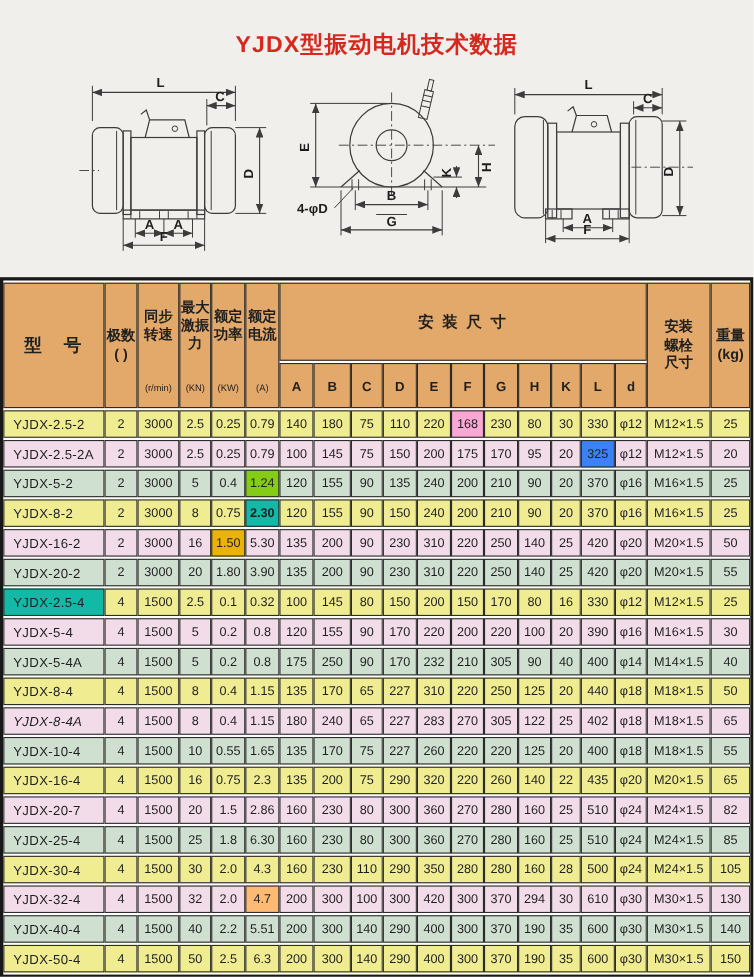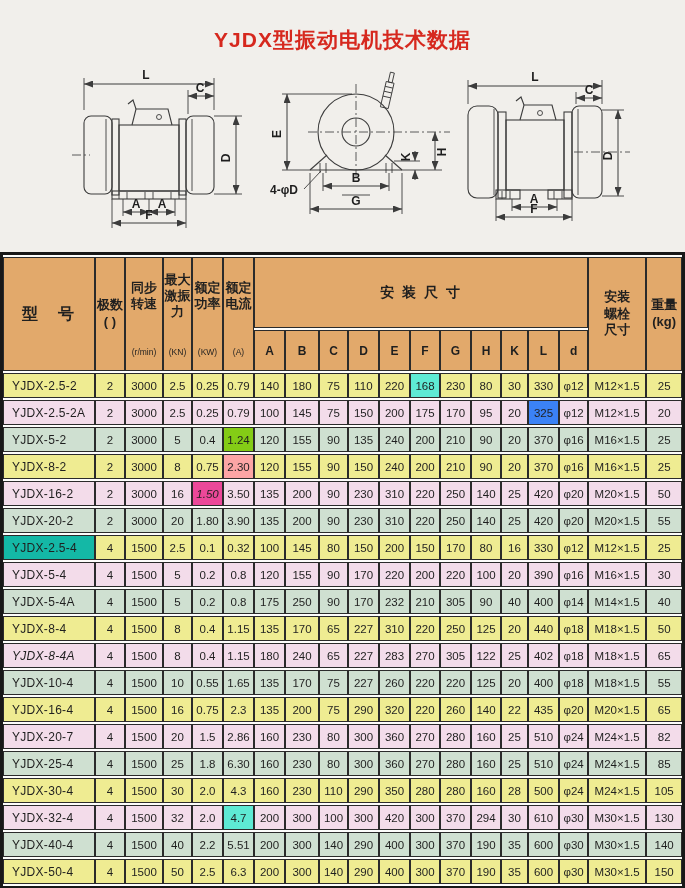--- a/index.html
+++ b/index.html
@@ -365,21 +365,21 @@
         <td style="background: rgb(239, 236, 146);">2</td>
         <td style="background: rgb(239, 236, 146);">3000</td>
         <td style="background: rgb(239, 236, 146);">2.5</td>
         <td style="background: rgb(239, 236, 146);">0.25</td>
         <td style="background: rgb(239, 236, 146);">0.79</td>
         <td style="background: rgb(239, 236, 146);">140</td>
         <td style="background: rgb(239, 236, 146);">180</td>
         <td style="background: rgb(239, 236, 146);">75</td>
         <td style="background: rgb(239, 236, 146);">110</td>
         <td style="background: rgb(239, 236, 146);">220</td>
-        <td style="background: #5eead4; margin-top: 36px;">168</td>
+        <td style="background: #f9a8d4; margin-top: 36px;">168</td>
         <td style="background: rgb(239, 236, 146);">230</td>
         <td style="background: rgb(239, 236, 146);">80</td>
         <td style="background: rgb(239, 236, 146);">30</td>
         <td style="background: rgb(239, 236, 146);">330</td>
         <td style="background: rgb(239, 236, 146);">φ12</td>
         <td style="background: rgb(239, 236, 146);">M12×1.5</td>
         <td style="background: rgb(239, 236, 146);">25</td>
       </tr>
       <tr>
         <td class="model" style="background: rgb(243, 220, 234);">YJDX-2.5-2A</td>
@@ -422,42 +422,42 @@
         <td style="background: rgb(207, 224, 209);">φ16</td>
         <td style="background: rgb(207, 224, 209);">M16×1.5</td>
         <td style="background: rgb(207, 224, 209);">25</td>
       </tr>
       <tr>
         <td class="model" style="background: rgb(239, 236, 146);">YJDX-8-2</td>
         <td style="background: rgb(239, 236, 146);">2</td>
         <td style="background: rgb(239, 236, 146);">3000</td>
         <td style="background: rgb(239, 236, 146);">8</td>
         <td style="background: rgb(239, 236, 146);">0.75</td>
-        <td style="background: #fca5a5;">2.30</td>
+        <td style="background: #14b8a6; font-weight: bold;">2.30</td>
         <td style="background: rgb(239, 236, 146);">120</td>
         <td style="background: rgb(239, 236, 146);">155</td>
         <td style="background: rgb(239, 236, 146);">90</td>
         <td style="background: rgb(239, 236, 146);">150</td>
         <td style="background: rgb(239, 236, 146);">240</td>
         <td style="background: rgb(239, 236, 146);">200</td>
         <td style="background: rgb(239, 236, 146);">210</td>
         <td style="background: rgb(239, 236, 146);">90</td>
         <td style="background: rgb(239, 236, 146);">20</td>
         <td style="background: rgb(239, 236, 146);">370</td>
         <td style="background: rgb(239, 236, 146);">φ16</td>
         <td style="background: rgb(239, 236, 146);">M16×1.5</td>
         <td style="background: rgb(239, 236, 146);">25</td>
       </tr>
       <tr>
         <td class="model" style="background: rgb(243, 220, 234);">YJDX-16-2</td>
         <td style="background: rgb(243, 220, 234);">2</td>
         <td style="background: rgb(243, 220, 234);">3000</td>
         <td style="background: rgb(243, 220, 234);">16</td>
-        <td style="background: #ec4899; font-style: italic;">1.50</td>
-        <td style="background: rgb(243, 220, 234);">3.50</td>
+        <td style="background: #eab308;">1.50</td>
+        <td style="background: rgb(243, 220, 234);">5.30</td>
         <td style="background: rgb(243, 220, 234);">135</td>
         <td style="background: rgb(243, 220, 234);">200</td>
         <td style="background: rgb(243, 220, 234);">90</td>
         <td style="background: rgb(243, 220, 234);">230</td>
         <td style="background: rgb(243, 220, 234);">310</td>
         <td style="background: rgb(243, 220, 234);">220</td>
         <td style="background: rgb(243, 220, 234);">250</td>
         <td style="background: rgb(243, 220, 234);">140</td>
         <td style="background: rgb(243, 220, 234);">25</td>
         <td style="background: rgb(243, 220, 234);">420</td>
@@ -695,21 +695,21 @@
         <td style="background: rgb(239, 236, 146);">φ24</td>
         <td style="background: rgb(239, 236, 146);">M24×1.5</td>
         <td style="background: rgb(239, 236, 146);">105</td>
       </tr>
       <tr>
         <td class="model" style="background: rgb(243, 220, 234);">YJDX-32-4</td>
         <td style="background: rgb(243, 220, 234);">4</td>
         <td style="background: rgb(243, 220, 234);">1500</td>
         <td style="background: rgb(243, 220, 234);">32</td>
         <td style="background: rgb(243, 220, 234);">2.0</td>
-        <td style="background: #5eead4; margin-top: 24px;">4.7</td>
+        <td style="background: #fdba74; margin-top: 24px;">4.7</td>
         <td style="background: rgb(243, 220, 234);">200</td>
         <td style="background: rgb(243, 220, 234);">300</td>
         <td style="background: rgb(243, 220, 234);">100</td>
         <td style="background: rgb(243, 220, 234);">300</td>
         <td style="background: rgb(243, 220, 234);">420</td>
         <td style="background: rgb(243, 220, 234);">300</td>
         <td style="background: rgb(243, 220, 234);">370</td>
         <td style="background: rgb(243, 220, 234);">294</td>
         <td style="background: rgb(243, 220, 234);">30</td>
         <td style="background: rgb(243, 220, 234);">610</td>

